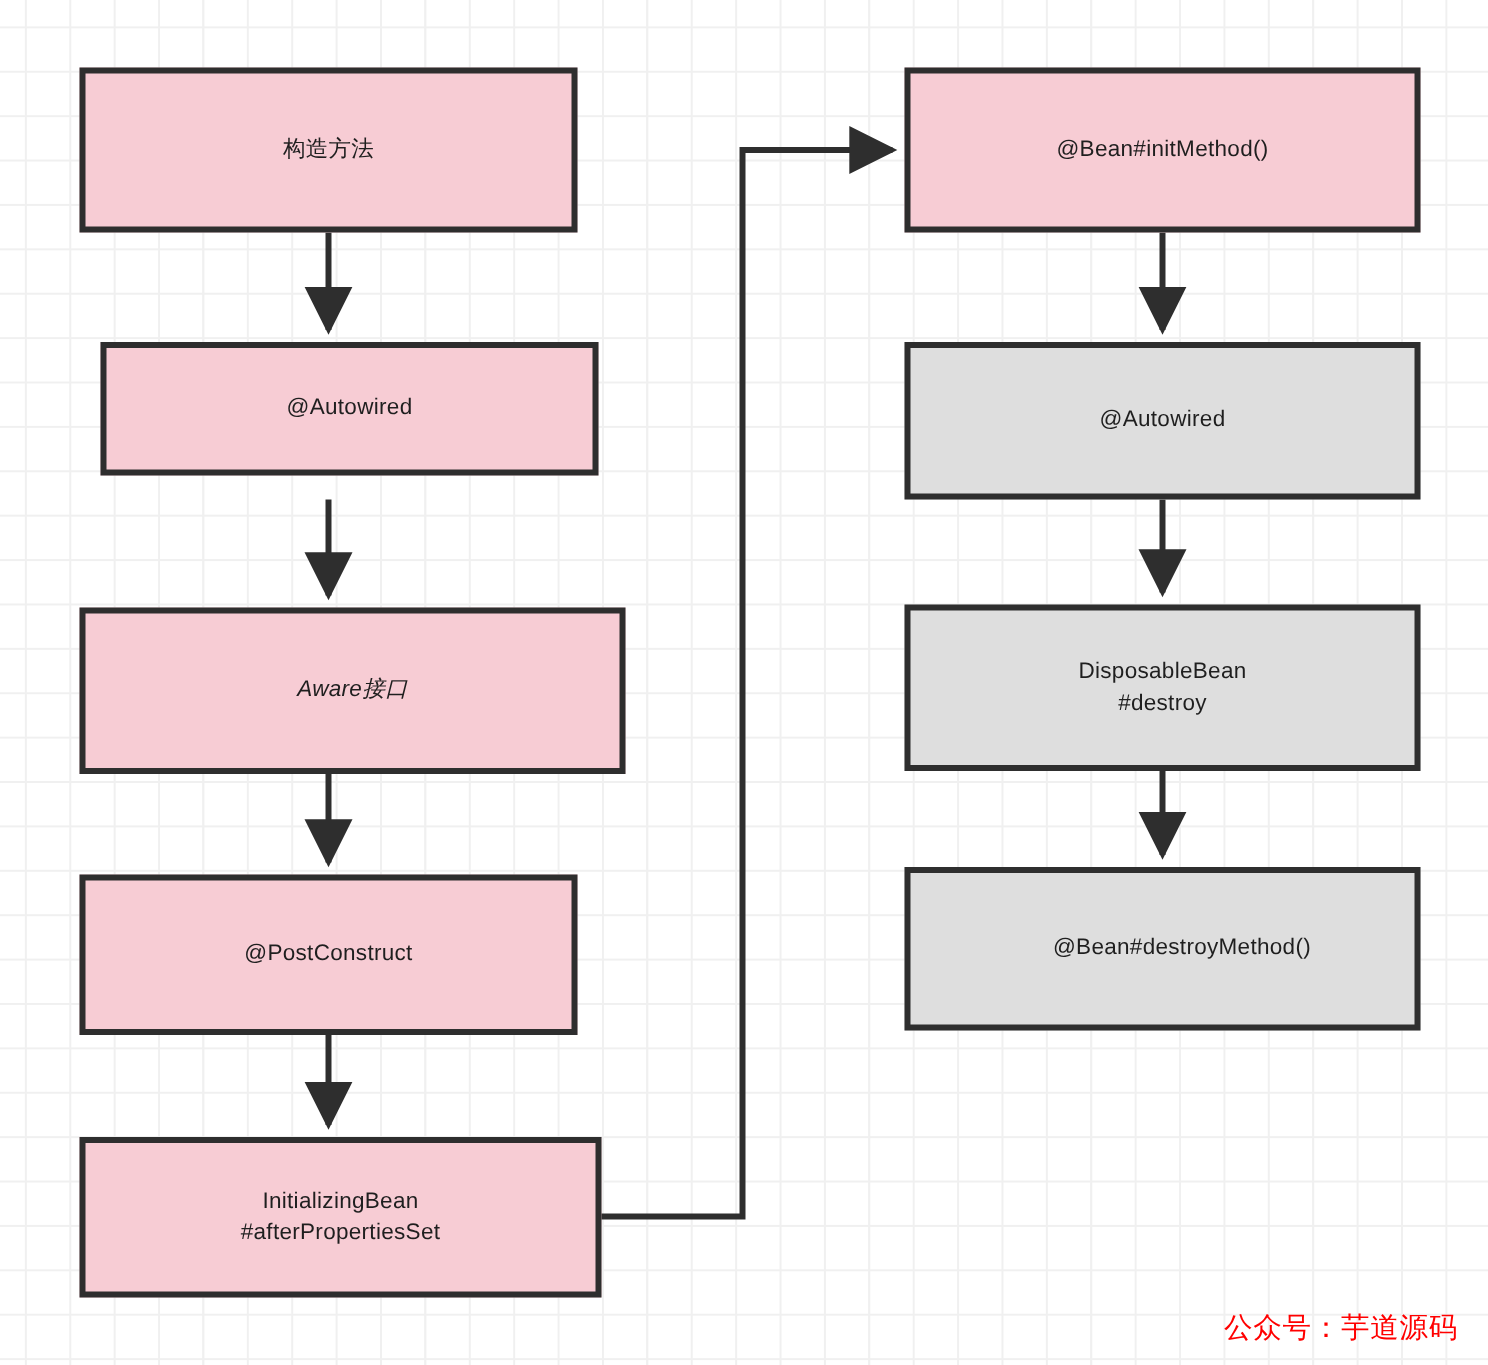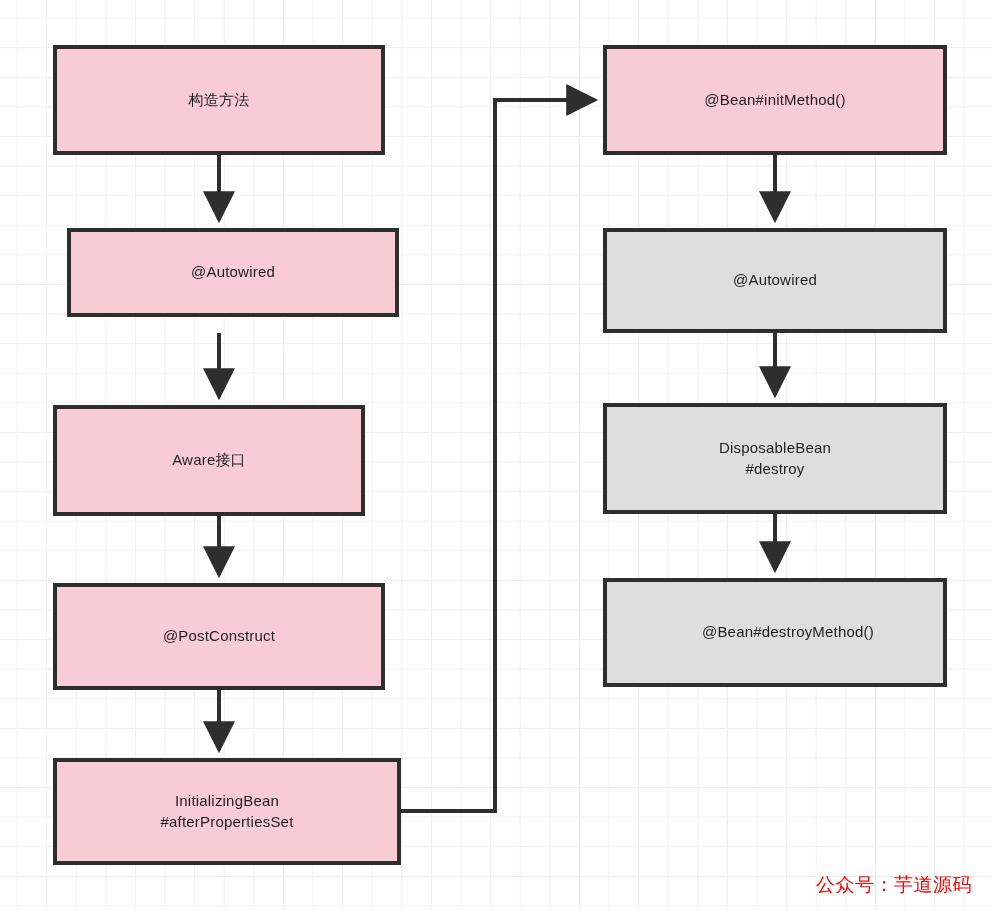--- a/index.html
+++ b/index.html
@@ -90,21 +90,21 @@
     <g>
       <path d="M775,333 L775,395" stroke="#2e2e2e" stroke-width="4" fill="none" marker-end="url(#arrow)"></path>
     </g>
     <g>
       <path d="M775,514 L775,570" stroke="#2e2e2e" stroke-width="4" fill="none" marker-end="url(#arrow)"></path>
     </g>
   </svg>
 
   <div class="node pink" style="left: 53px; top: 45px; width: 332px; height: 110px; background: rgb(247, 204, 212); border-color: rgb(46, 46, 46);">构造方法</div>
   <div class="node pink" style="left: 67px; top: 228px; width: 332px; height: 89px; background: rgb(247, 204, 212); border-color: rgb(46, 46, 46);">@Autowired</div>
-  <div class="node pink" style="left: 53px; top: 405px; width: 312px; height: 111px; background: rgb(247, 204, 212); border-color: rgb(46, 46, 46);">Aware接口</div>
+  <div class="node pink" style="left: 53px; top: 405px; width: 364px; height: 111px; background: rgb(247, 204, 212); border-color: rgb(46, 46, 46); font-style: italic;">Aware接口</div>
   <div class="node pink" style="left: 53px; top: 583px; width: 332px; height: 107px; background: rgb(247, 204, 212); border-color: rgb(46, 46, 46);">@PostConstruct</div>
   <div class="node pink" style="left: 53px; top: 758px; width: 348px; height: 107px; background: rgb(247, 204, 212); border-color: rgb(46, 46, 46);">InitializingBean
 #afterPropertiesSet</div>
   <div class="node pink" style="left: 603px; top: 45px; width: 344px; height: 110px; background: rgb(247, 204, 212); border-color: rgb(46, 46, 46);">@Bean#initMethod()</div>
   <div class="node gray" style="left: 603px; top: 228px; width: 344px; height: 105px; background: rgb(222, 222, 222); border-color: rgb(46, 46, 46);">@Autowired</div>
   <div class="node gray" style="left: 603px; top: 403px; width: 344px; height: 111px; background: rgb(222, 222, 222); border-color: rgb(46, 46, 46);">DisposableBean
 #destroy</div>
   <div class="node gray" style="left: 603px; top: 578px; width: 344px; height: 109px; background: rgb(222, 222, 222); border-color: rgb(46, 46, 46); padding-left: 26px;">@Bean#destroyMethod()</div>
 
   <div id="watermark" style="color: rgb(255, 0, 0);">公众号：芋道源码</div>

